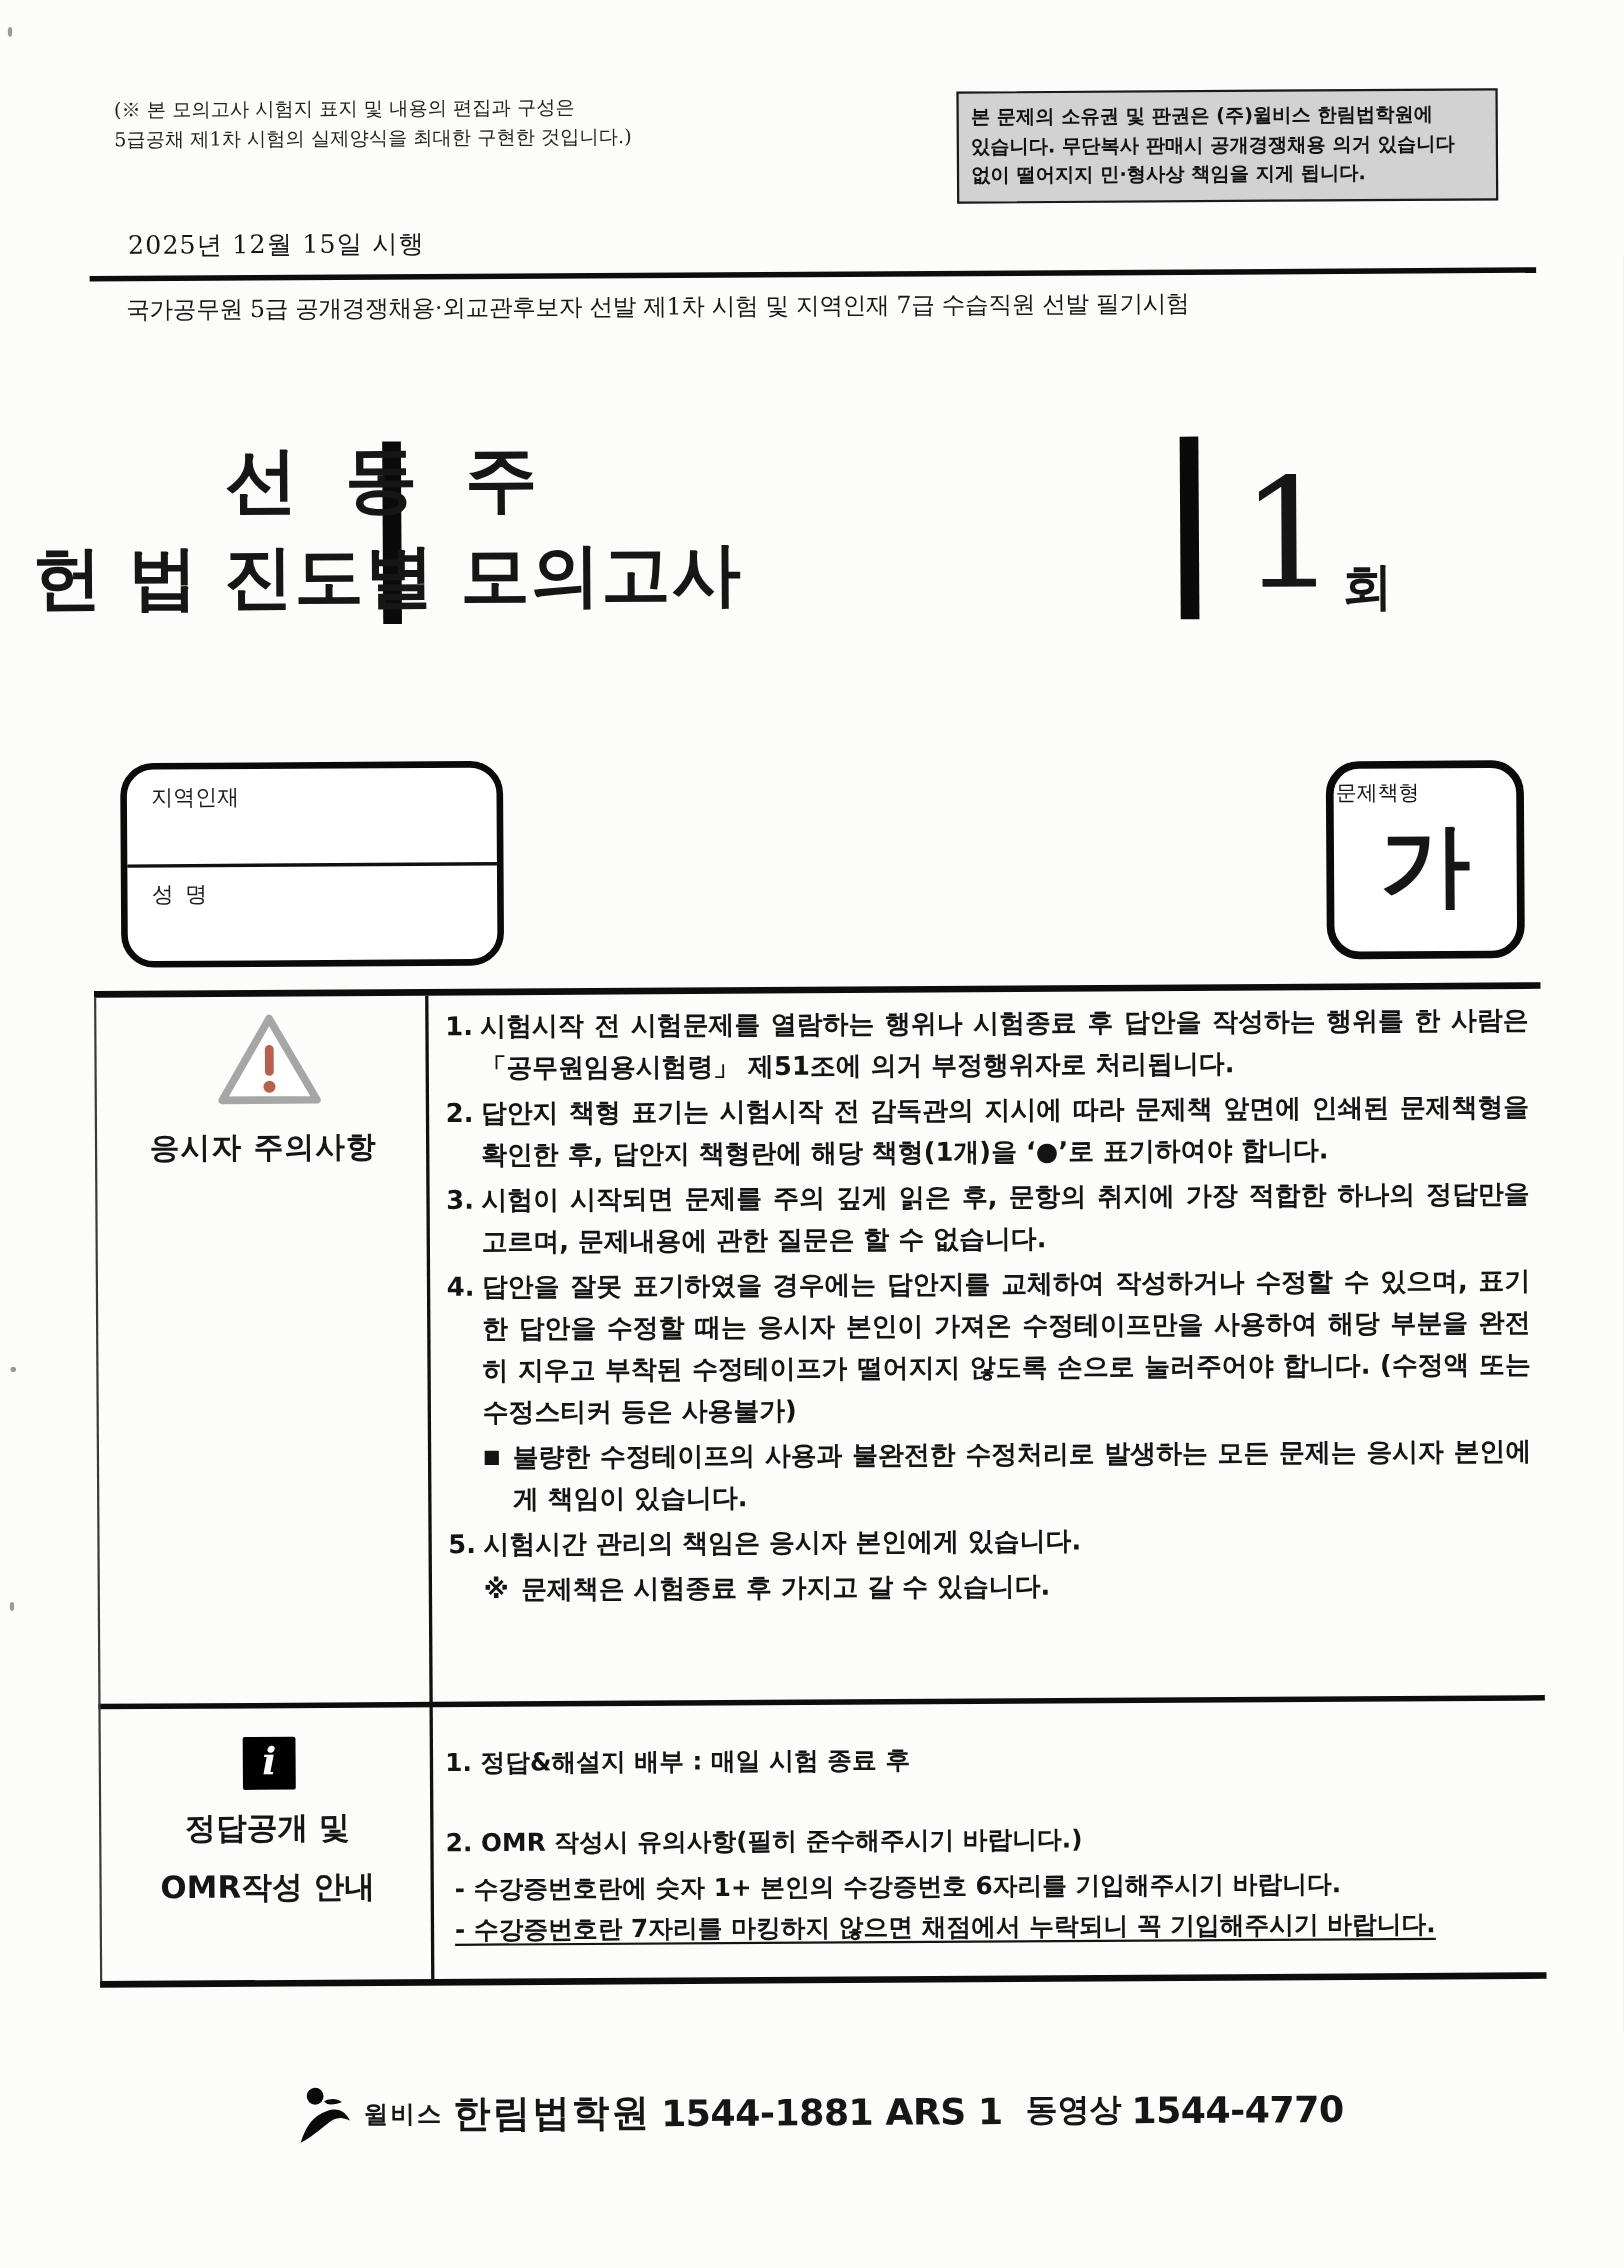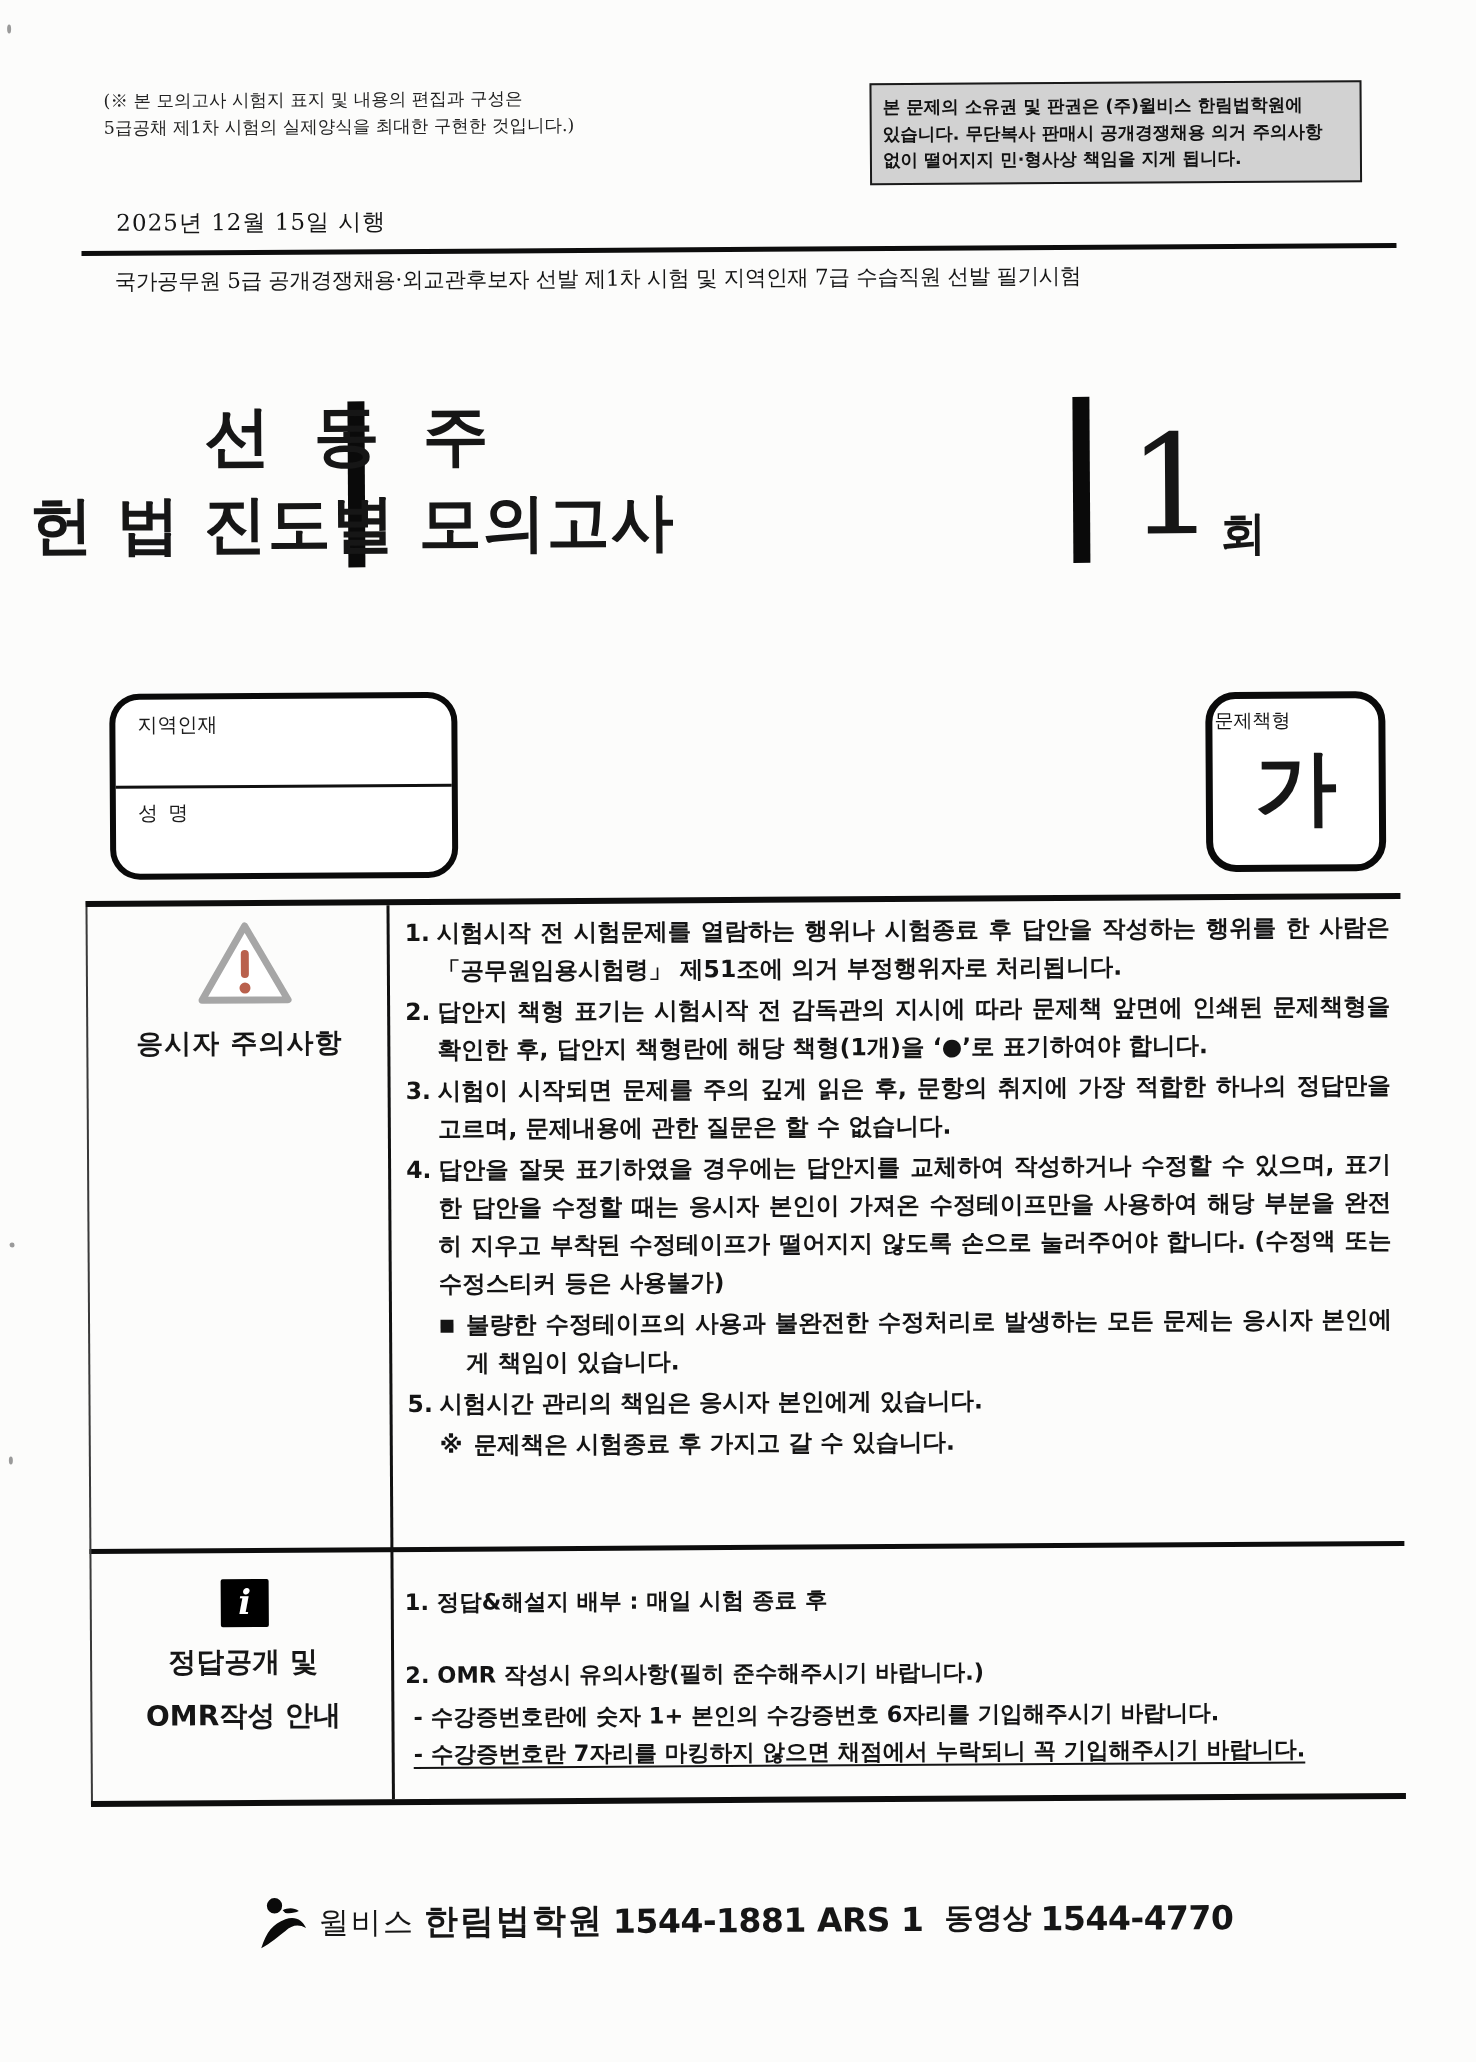--- a/index.html
+++ b/index.html
@@ -80,42 +80,42 @@
     font-size:34px;line-height:46px;font-weight:700;border-radius:2px;}
   #ans-label{left:90px;top:1632px;width:296px;text-align:center;font-size:28px;font-weight:800;line-height:54px;}
   .ans-item{position:absolute;font-size:22.5px;font-weight:600;color:#141414;}
   #ans-item1{left:400px;top:1585px;}
   #ans-item2{left:400px;top:1658px;}
   #ans-sub1{left:408px;top:1700px;}
   #ans-sub2{left:408px;top:1737px;text-decoration:underline;text-underline-offset:5px;text-decoration-thickness:1.5px;}
 
   
   #footer{left:0;right:0;top:1893px;display:flex;justify-content:center;align-items:center;gap:9px;}
-  #footer .bp{font-size:30px;font-weight:400;letter-spacing:2px;}
+  #footer .bp{font-size:22px;font-weight:700;letter-spacing:2px;}
   #footer .bn{font-size:34px;font-weight:800;letter-spacing:2px;}
   #footer .ph{font-size:33px;font-weight:700;letter-spacing:-0.5px;}
   #footer .vl{font-size:29px;font-weight:600;margin-left:12px;}
   #footer .vn{font-size:33px;font-weight:700;letter-spacing:-0.5px;}
 
   .speck{position:absolute;background:#9a9a9a;border-radius:50%;}
 </style>
 </head>
 <body>
 
 <div id="page">
   <div id="sheet">
 
     <div id="note" class="abs serif">
       <div>(※ 본 모의고사 시험지 표지 및 내용의 편집과 구성은</div>
       <div>5급공채 제1차 시험의 실제양식을 최대한 구현한 것입니다.)</div>
     </div>
 
     <div id="crbox" class="abs">
       <div><span>본 문제의 소유권 및 판권은 </span><b>(주)윌비스 한림법학원에</b></div>
-      <div><span>있습니다. 무단복사 판매시 </span><b>공개경쟁채용</b><span> 의거 주의사항</span></div>
+      <div><span>있습니다. 무단복사 판매시 </span><b>공개경쟁채용</b><span> 의거 있습니다</span></div>
       <div><span>없이 떨어지지 민·</span><b>형사상 책임을</b><span> 지게 됩니다.</span></div>
     </div>
 
     <div id="date" class="abs serif">2025년 12월 15일 시행</div>
     <div id="rule-top" class="abs rule"></div>
     <div id="subtitle" class="abs serif">국가공무원 5급 공개경쟁채용·외교관후보자 선발 제1차 시험 및 지역인재 7급 수습직원 선발 필기시험</div>
 
     <div id="tbar-l" class="abs tbar"></div>
     <div id="tbar-r" class="abs tbar"></div>
     <div id="t1">선 동 주</div>

